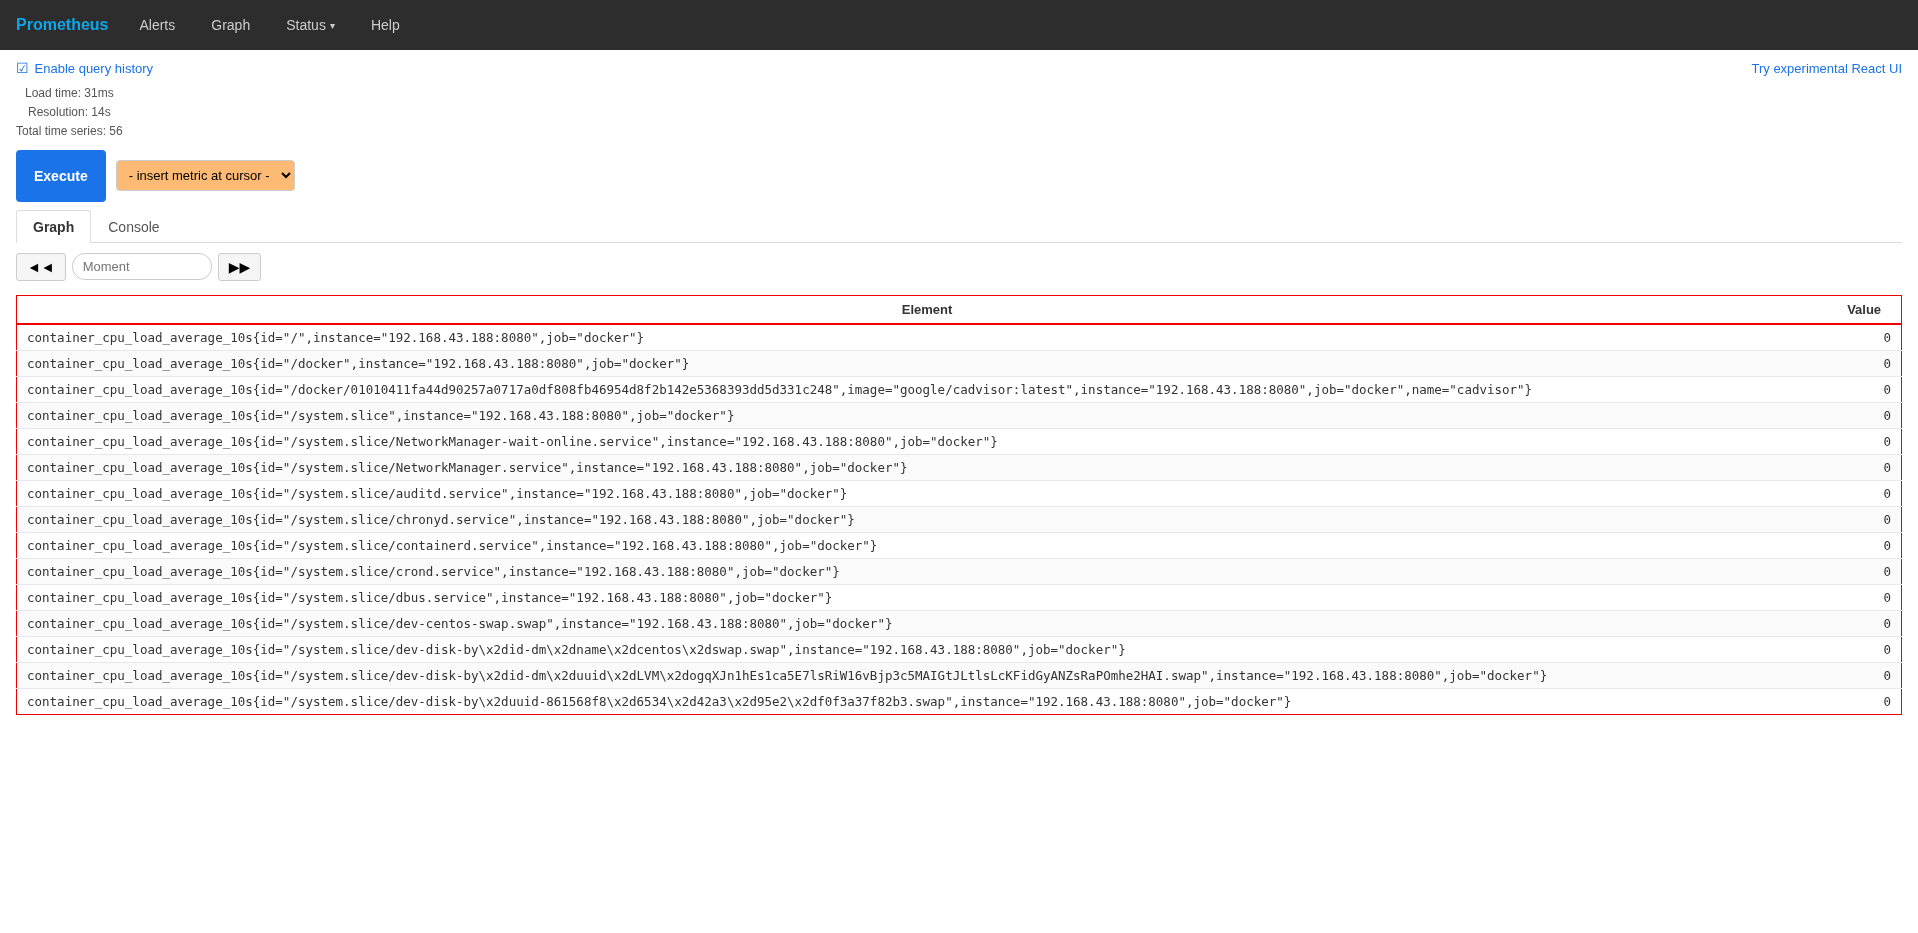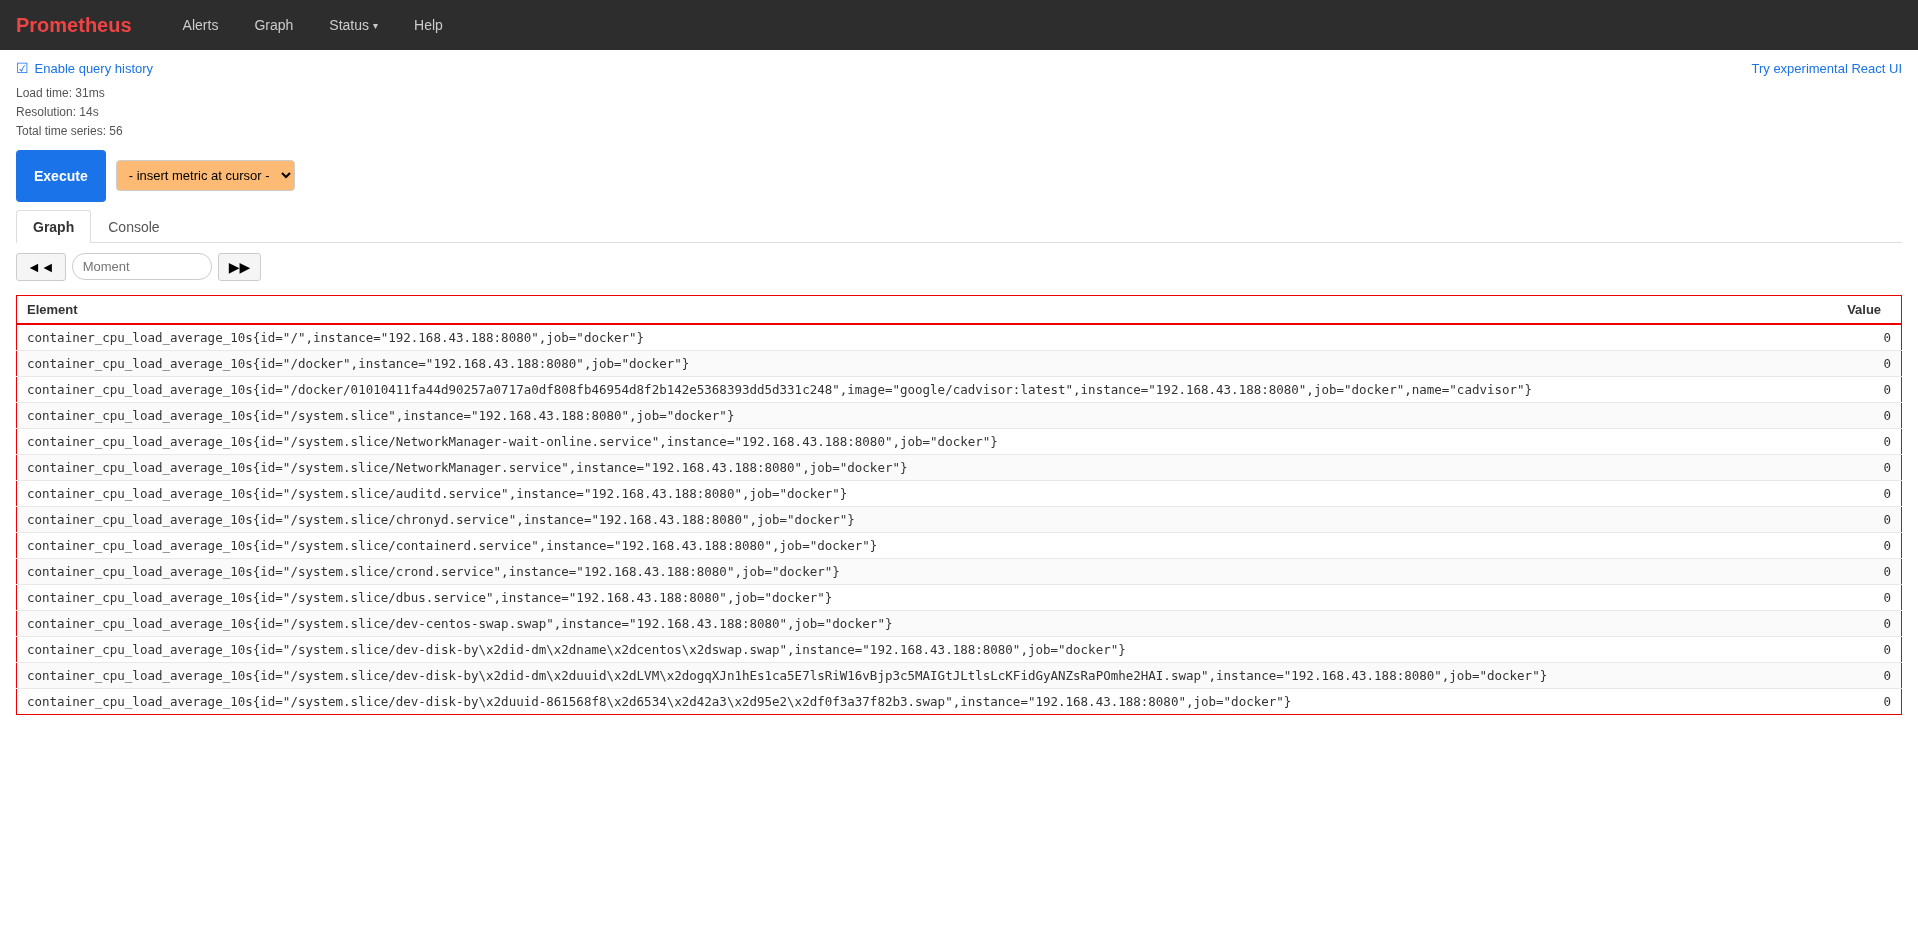--- a/index.html
+++ b/index.html
@@ -8,24 +8,24 @@
     
     .navbar {
       background: #2d2d2d;
       color: #fff;
       display: flex;
       align-items: center;
       padding: 0 16px;
       height: 50px;
     }
     .navbar-brand {
-      font-size: 20px;
+      font-size: 16px;
       font-weight: bold;
-      color: #ef4444;
-      margin-right: 39px;
+      color: #0ea5e9;
+      margin-right: 19px;
       text-decoration: none;
     }
     .navbar-nav {
       display: flex;
       align-items: center;
       gap: 12px;
     }
     .nav-link {
       color: #ccc;
       text-decoration: none;
@@ -107,21 +107,21 @@
       border: 1px solid #ccc;
       border-radius: 4px;
       padding: 6px 8px;
       font-size: 13px;
       cursor: pointer;
       background: #fdba74;
     }
 
     
     .stats-block {
-      text-align: left;
+      text-align: center;
       font-size: 12px;
       color: #555;
       line-height: 1.6;
     }
 
     
     .tabs {
       display: flex;
       border-bottom: 1px solid #ddd;
       margin-bottom: 10px;
@@ -169,21 +169,21 @@
 
     
     .results-table {
       width: 100%;
       border-collapse: collapse;
       border: 1.5px solid #e00;
     }
     .results-table th {
       background: #fff;
       font-weight: bold;
-      text-align: left;
+      text-align: center;
       padding: 6px 10px;
       border-bottom: 2px solid #e00;
       font-size: 13px;
       color: #333;
     }
     .results-table th.value-col {
       text-align: left;
     }
     .results-table td {
       padding: 5px 10px;

